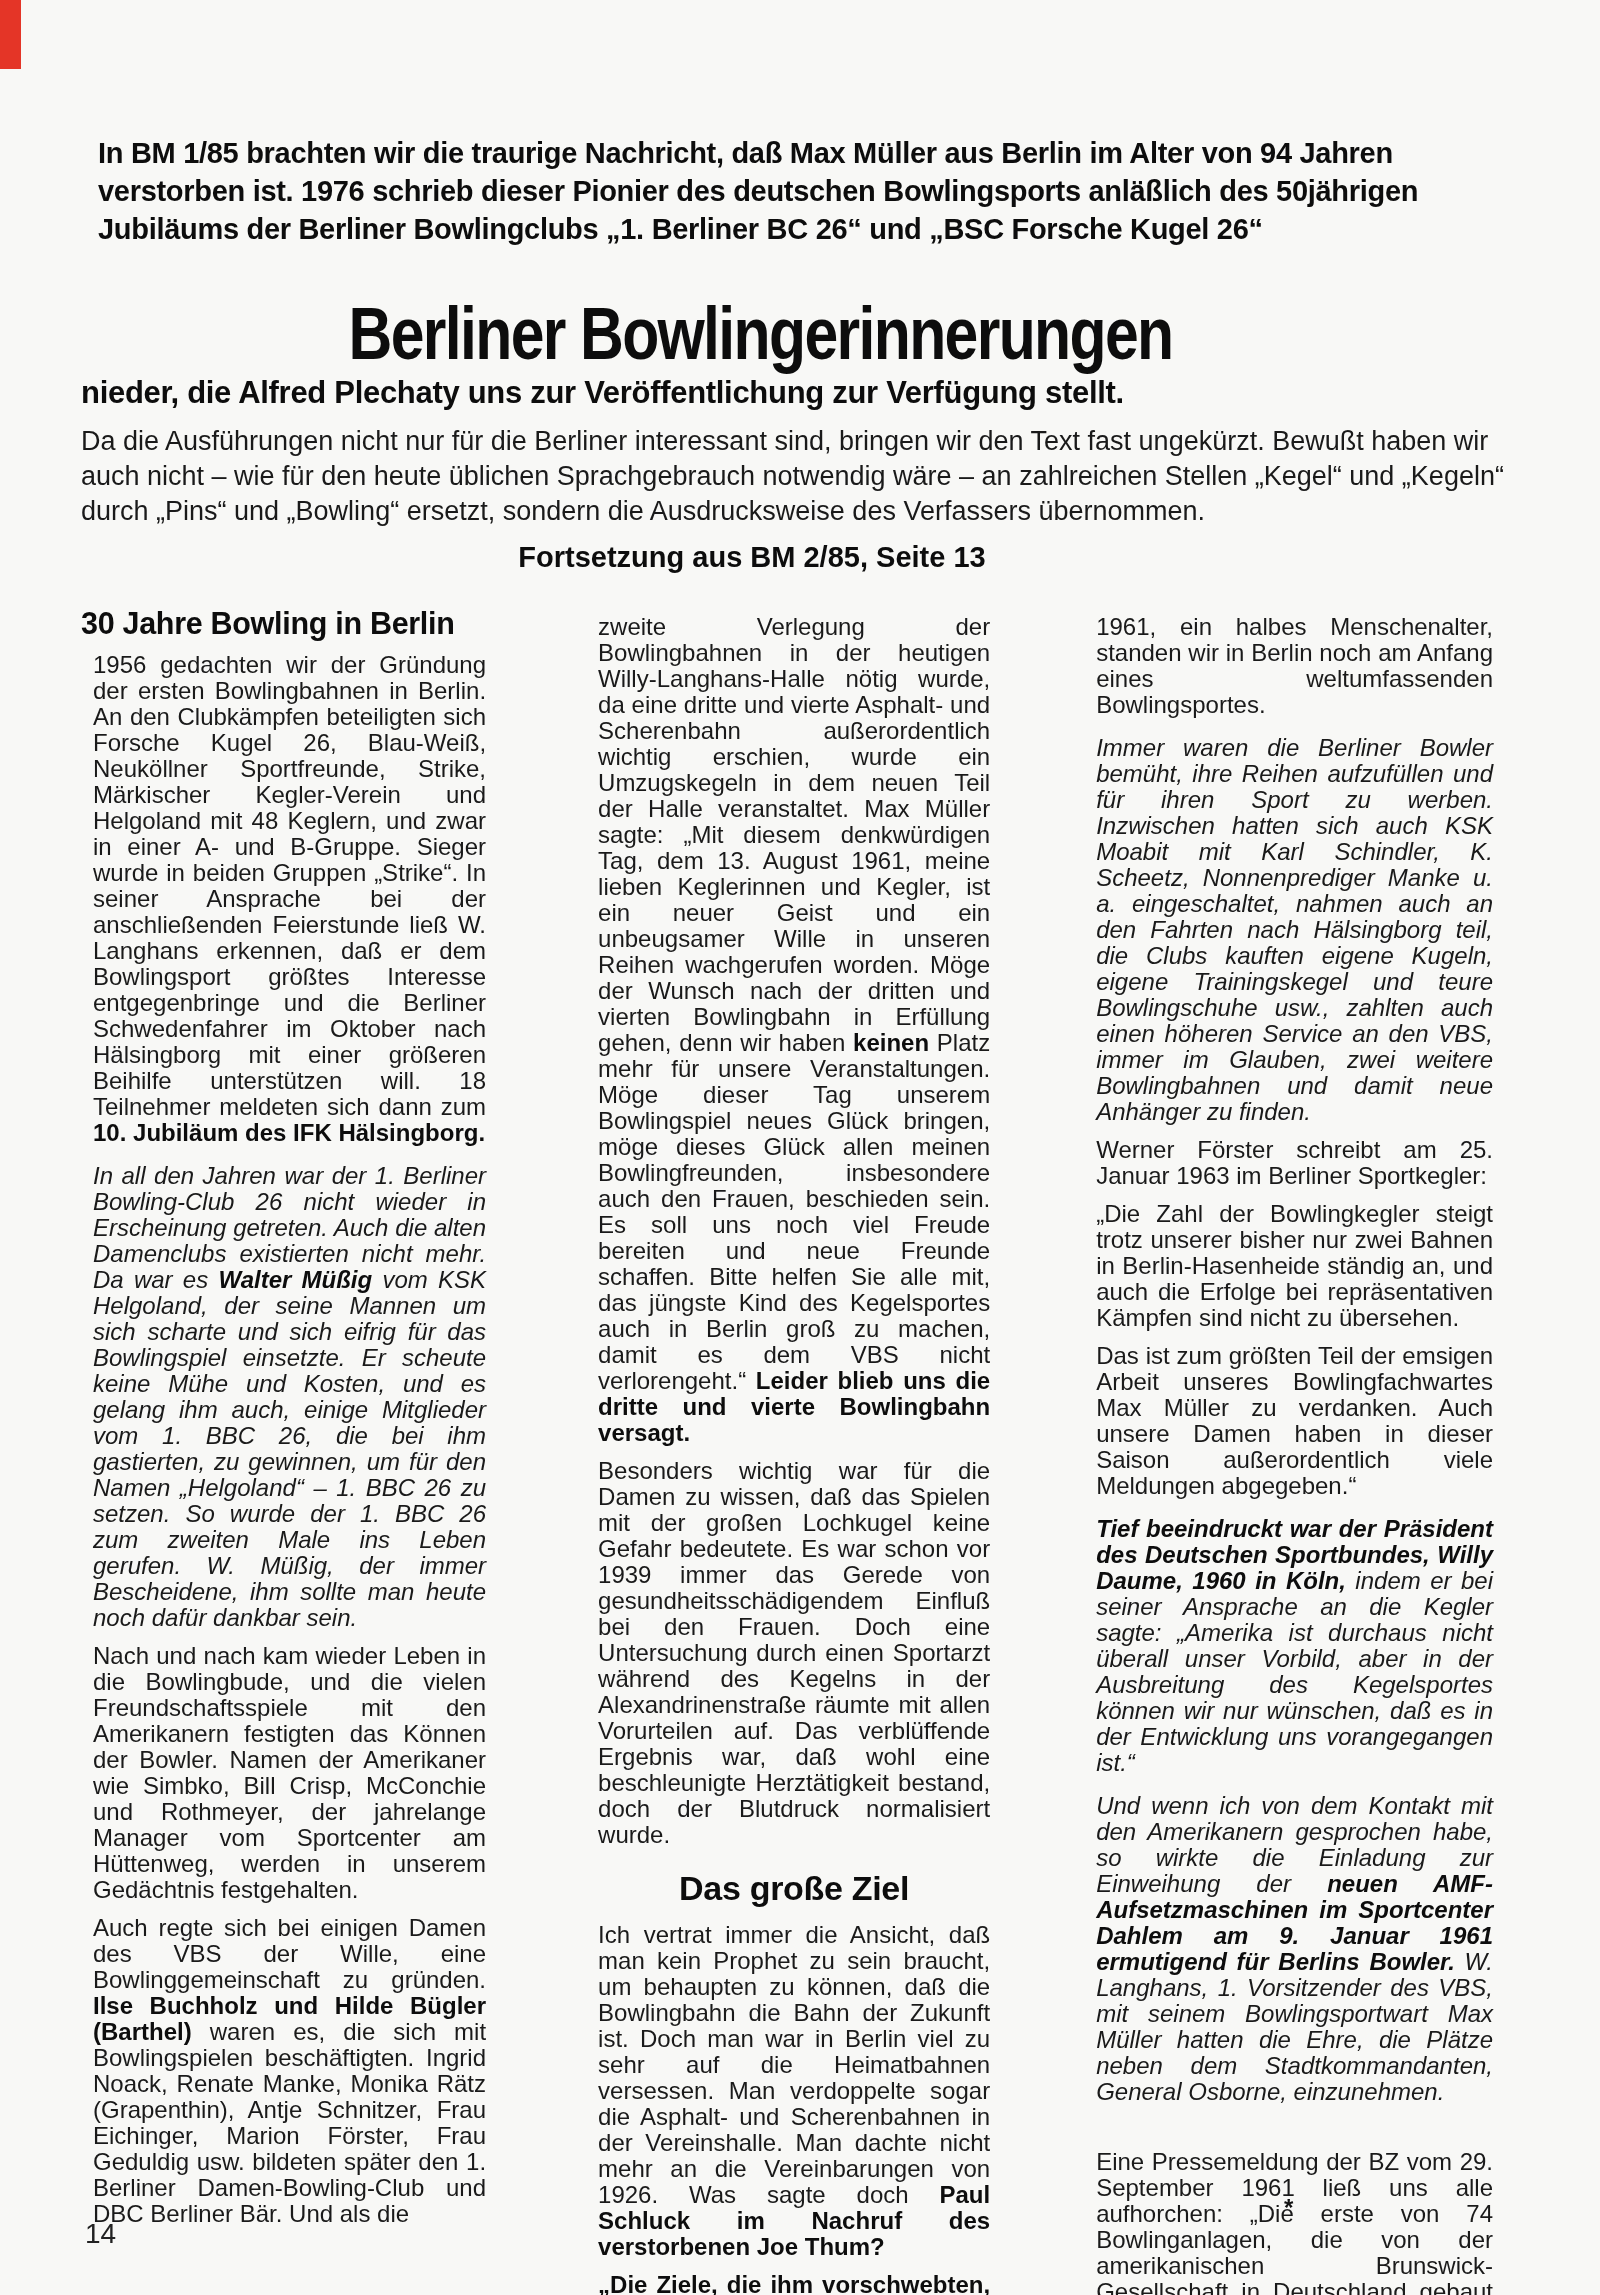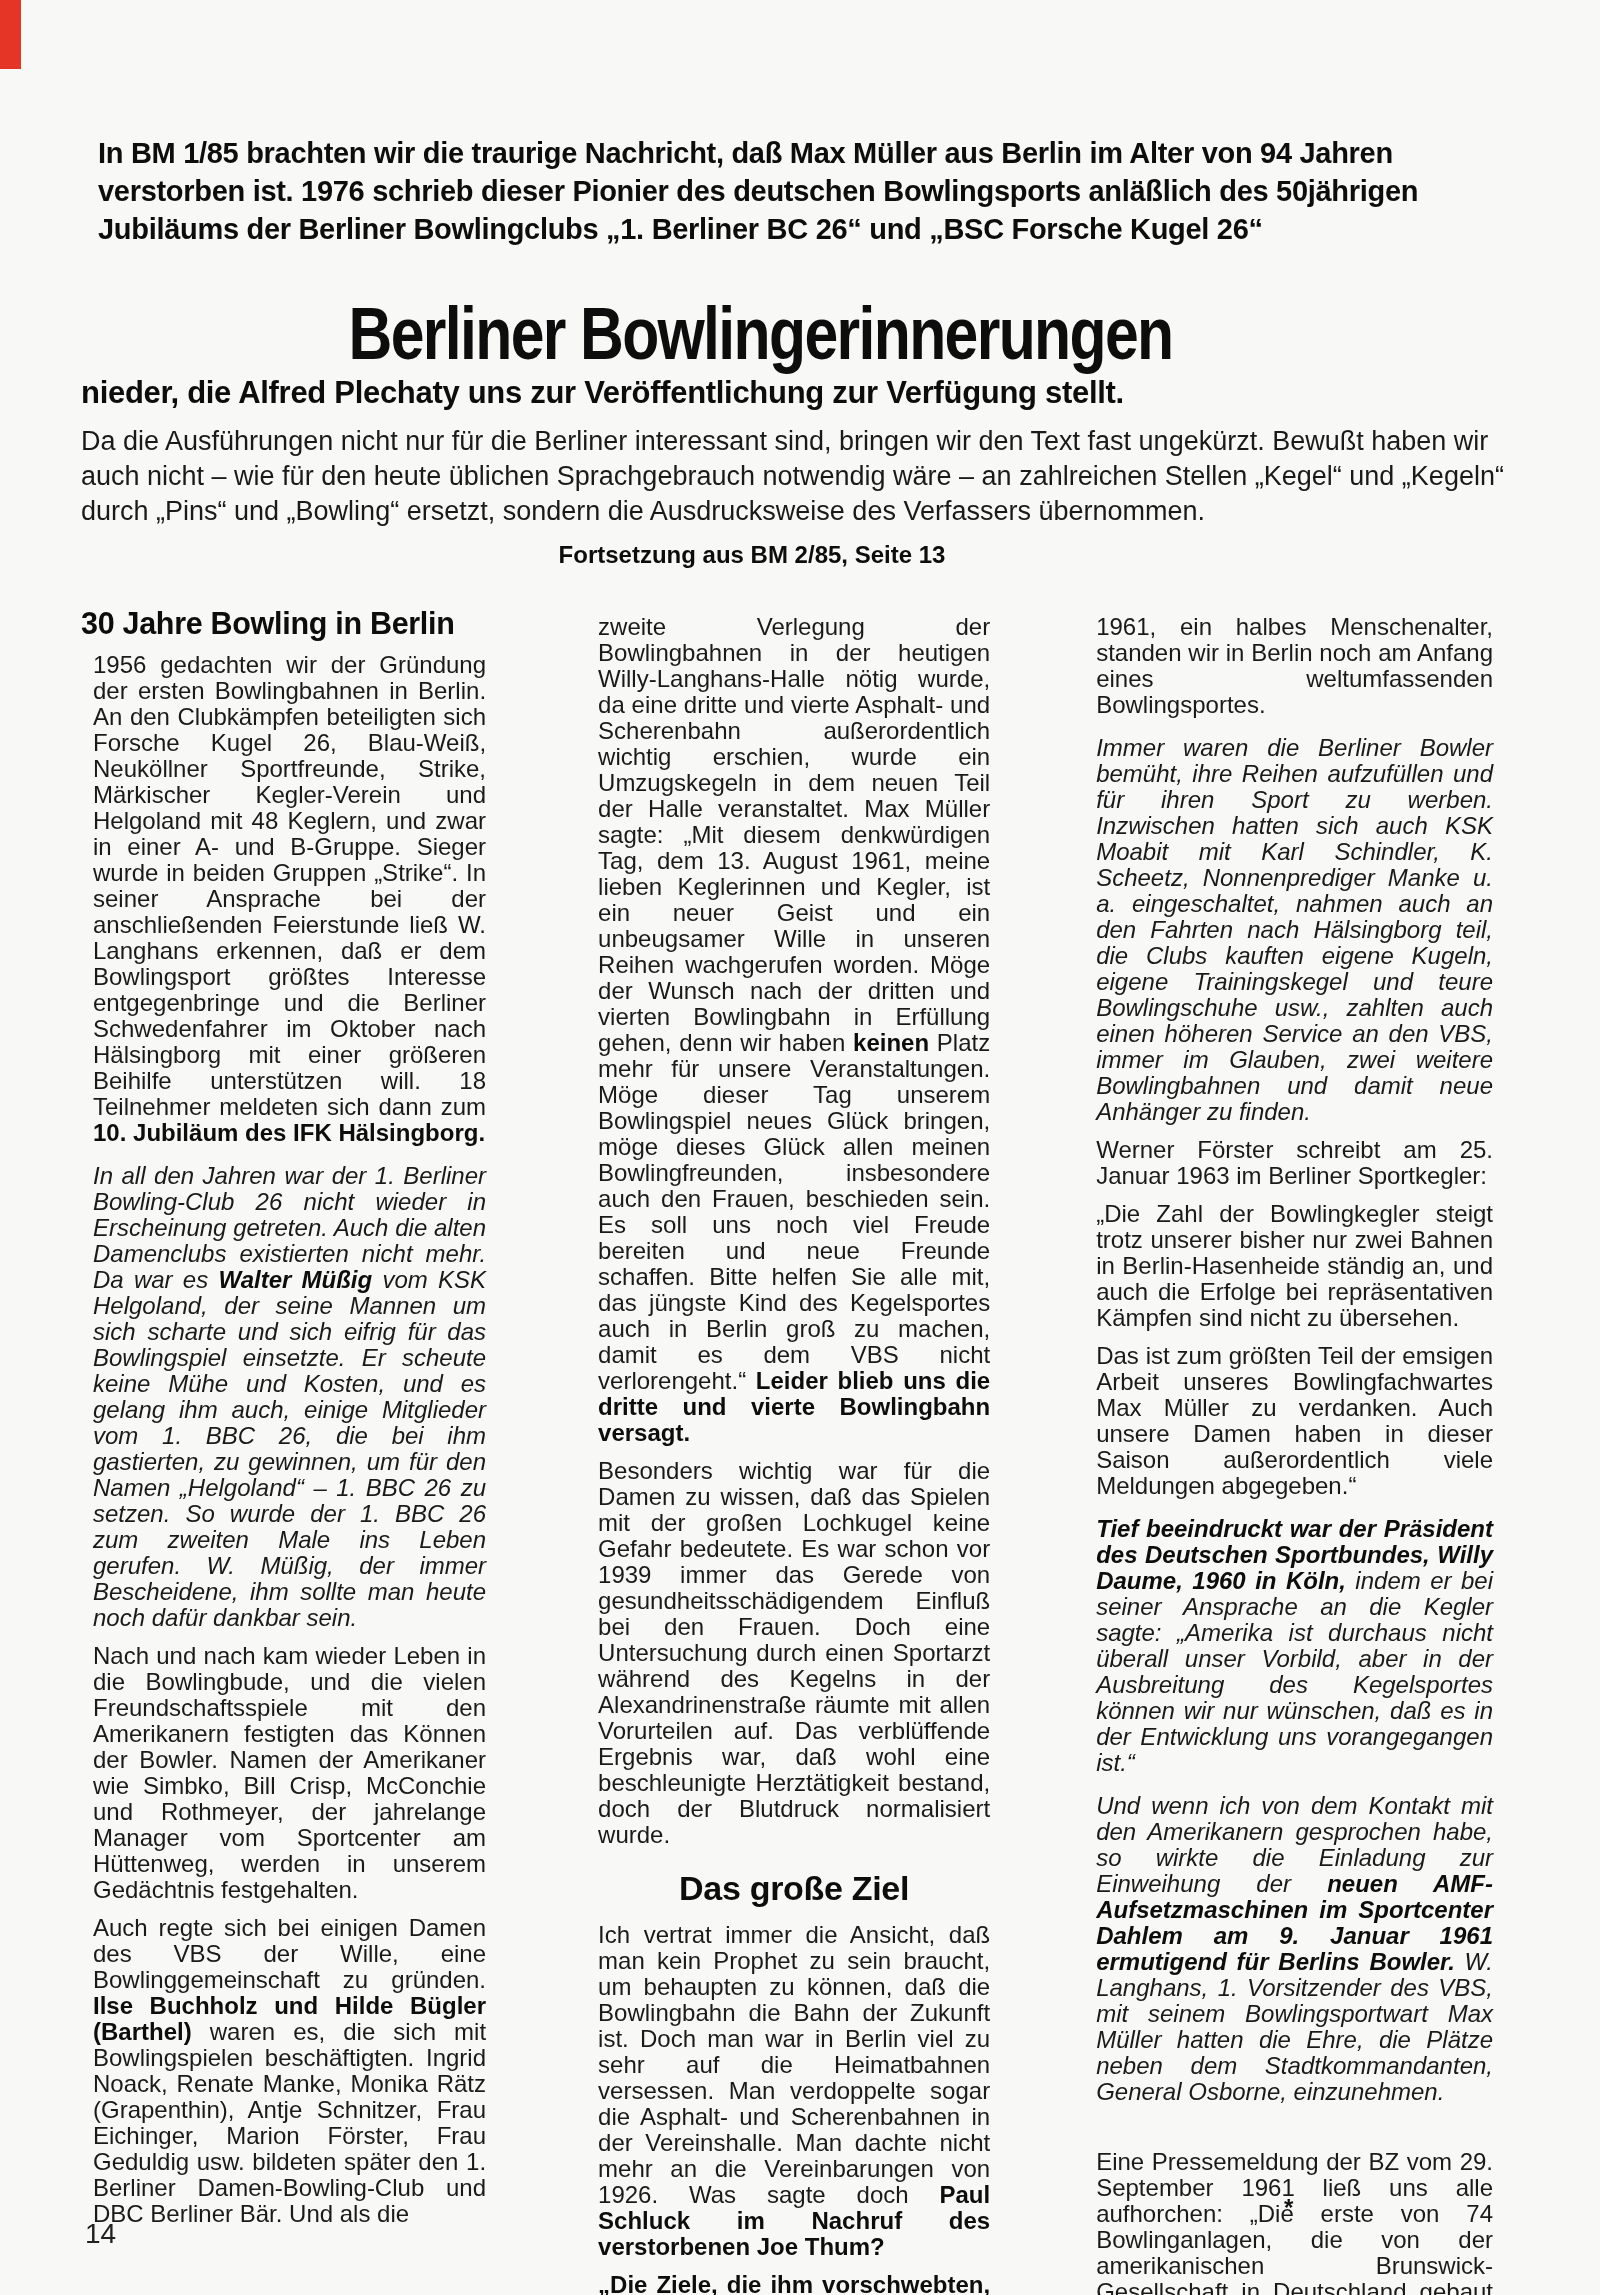--- a/index.html
+++ b/index.html
@@ -42,21 +42,21 @@
     margin:0;font-size:31px;font-weight:bold;letter-spacing:-0.3px;
     color:var(--ink-strong);
   }
   .note{
     position:absolute;left:81px;top:424px;width:1448px;
     margin:0;font-size:27px;line-height:35px;font-weight:normal;
   }
   .continuation{
     position:absolute;left:0;top:541px;width:1504px;
     margin:0;text-align:center;
-    font-size:24px;font-weight:bold;color:var(--ink-strong);
+    font-size:29px;font-weight:bold;color:var(--ink-strong);
   }
   .columns{
     position:absolute;left:81px;top:602px;width:1424px;
     display:flex;
     gap:36px;
   }
   .col{font-size:24px;line-height:26px;text-align:justify;}
   .col p{margin:12px;}
   .col .b,.col h2{font-weight:bold;color:var(--ink-strong);}
   .col h2{

